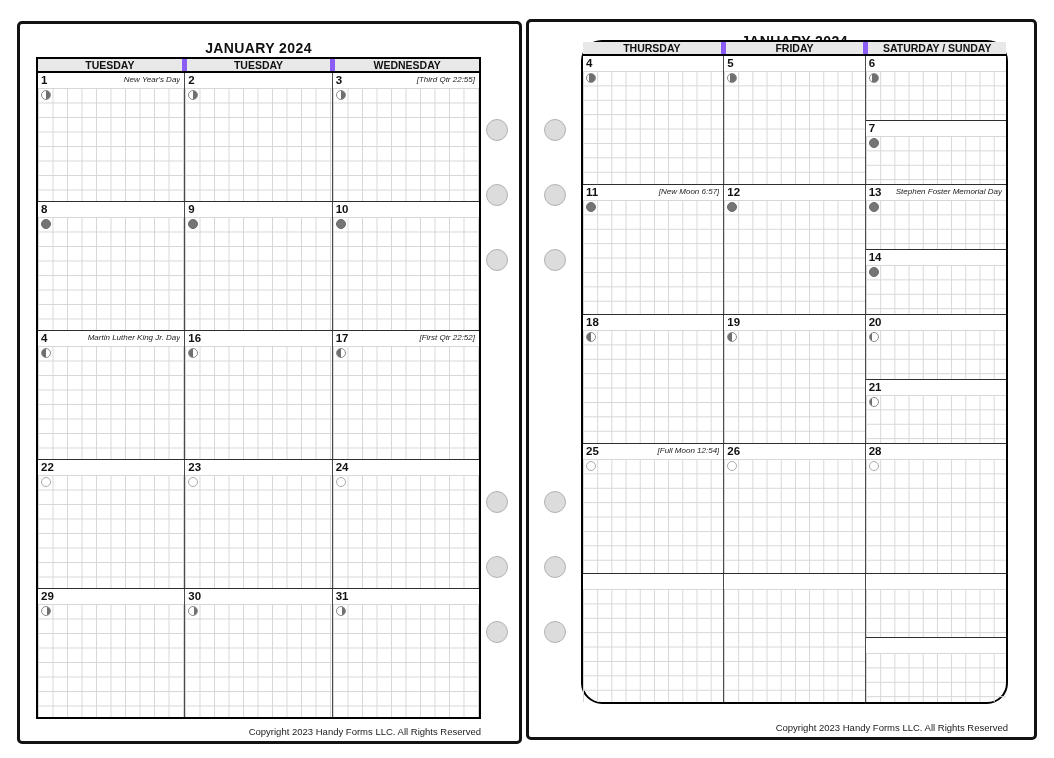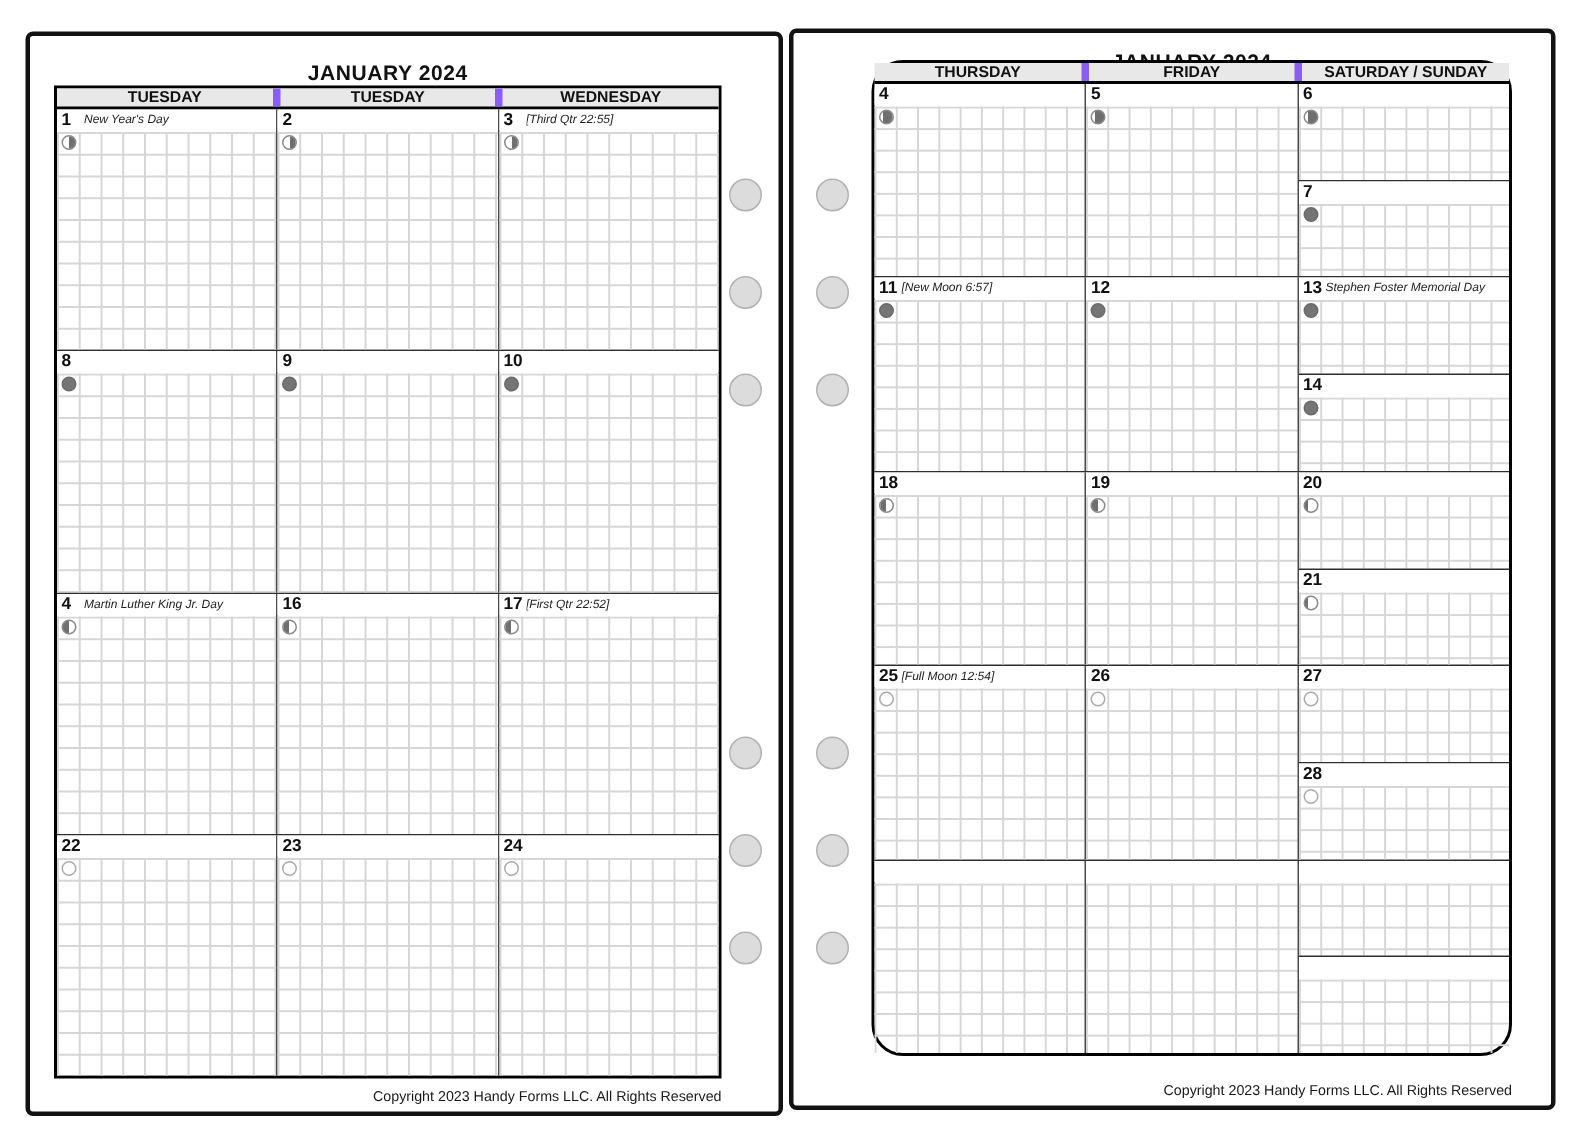--- a/index.html
+++ b/index.html
@@ -24,21 +24,21 @@
   .weekday-cell + .weekday-cell { border-left:5px solid #8b5cf6; }
 
   .week-row { display:flex; flex:1 1 0; min-height:0; }
   .week-row + .week-row { border-top:1.5px solid #2e2e2e; }
 
   .day-cell { flex:1 1 0; position:relative; min-width:0; }
   .day-cell + .day-cell { border-left:1px solid #4a4a4a; }
 
   .cell-head { position:absolute; left:0; right:0; top:0; height:14px; background:#fff; }
   .day-num  { position:absolute; left:3px; top:1px; font-weight:bold; font-size:11.5px; line-height:13px; }
-  .day-note { position:absolute; left:18px; right:4px; top:2px; text-align:left;
+  .day-note { position:absolute; left:18px; right:4px; top:2px; text-align:right;
               font-style:italic; font-size:8px; line-height:10px; color:#222;
               white-space:nowrap; overflow:hidden; }
 
   .day-grid { position:absolute; left:0; right:0; top:15px; bottom:0;
               background-image:
                 linear-gradient(to right,  #d6d6d6 1px, transparent 1px),
                 linear-gradient(to bottom, #d6d6d6 1px, transparent 1px); }
   #left-page  .day-grid { background-size:14.5px 14.5px; }
   #right-page .day-grid { background-size:14.2px 14.4px; }
 
@@ -176,20 +176,46 @@
           </div>
           <div class="day-cell">
             <div class="cell-head">
               <div class="day-num">24</div>
             </div>
             <div class="day-grid">
               <div class="moon moon-light"></div>
             </div>
           </div>
         </div>
+        <div class="week-row">
+          <div class="day-cell">
+            <div class="cell-head">
+              <div class="day-num">29</div>
+            </div>
+            <div class="day-grid">
+              <div class="moon moon-dark-right-sliver"></div>
+            </div>
+          </div>
+          <div class="day-cell">
+            <div class="cell-head">
+              <div class="day-num">30</div>
+            </div>
+            <div class="day-grid">
+              <div class="moon moon-dark-right-sliver"></div>
+            </div>
+          </div>
+          <div class="day-cell">
+            <div class="cell-head">
+              <div class="day-num">31</div>
+            </div>
+            <div class="day-grid">
+              <div class="moon moon-dark-right-sliver"></div>
+            </div>
+          </div>
+        </div>
       </div>
   </div>
   <div class="copyright">Copyright 2023 Handy Forms LLC. All Rights Reserved</div>
 </div>
 
 <div class="page" id="right-page">
   <div class="month-title">JANUARY 2024</div>
   <div class="cal-table">
     <div class="weekday-row">
         <div class="weekday-cell">THURSDAY</div>
@@ -331,30 +357,20 @@
           </div>
           <div class="day-cell">
             <div class="cell-head">
               <div class="day-num">26</div>
             </div>
             <div class="day-grid">
               <div class="moon moon-light"></div>
             </div>
           </div>
           <div class="day-cell weekend-col">
-            <div class="weekend-sub">
-              <div class="day-cell" style="position: absolute; inset: 0px;">
-                <div class="cell-head">
-                  <div class="day-num">27</div>
-                </div>
-                <div class="day-grid">
-                  <div class="moon moon-light"></div>
-                </div>
-              </div>
-            </div>
             <div class="weekend-sub">
               <div class="day-cell" style="position: absolute; inset: 0px;">
                 <div class="cell-head">
                   <div class="day-num">28</div>
                 </div>
                 <div class="day-grid">
                   <div class="moon moon-light"></div>
                 </div>
               </div>
             </div>

